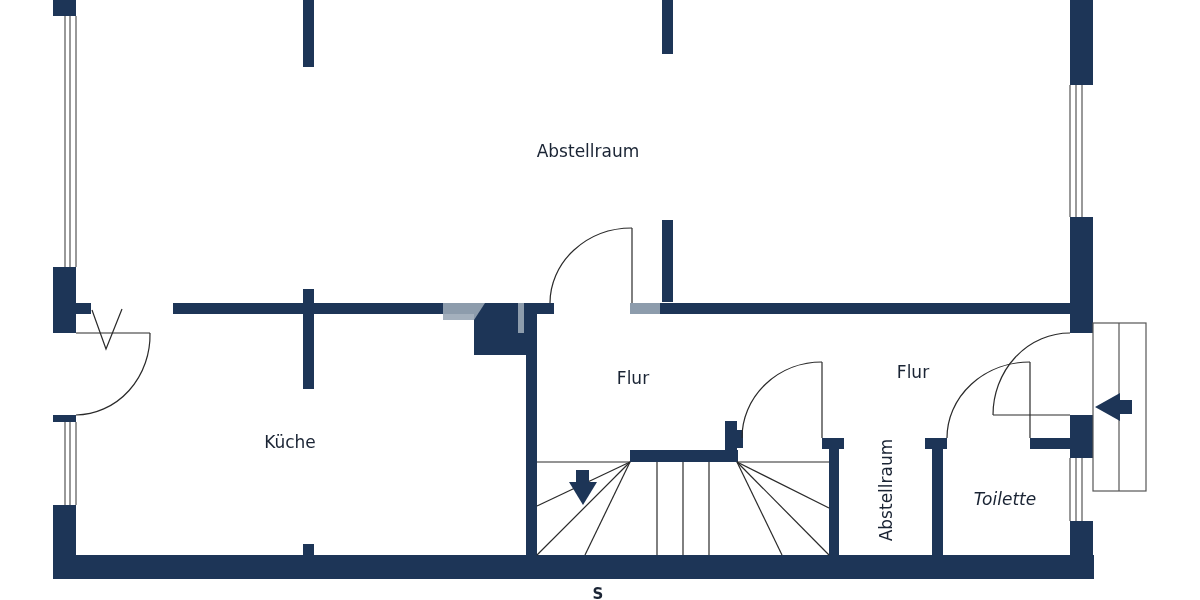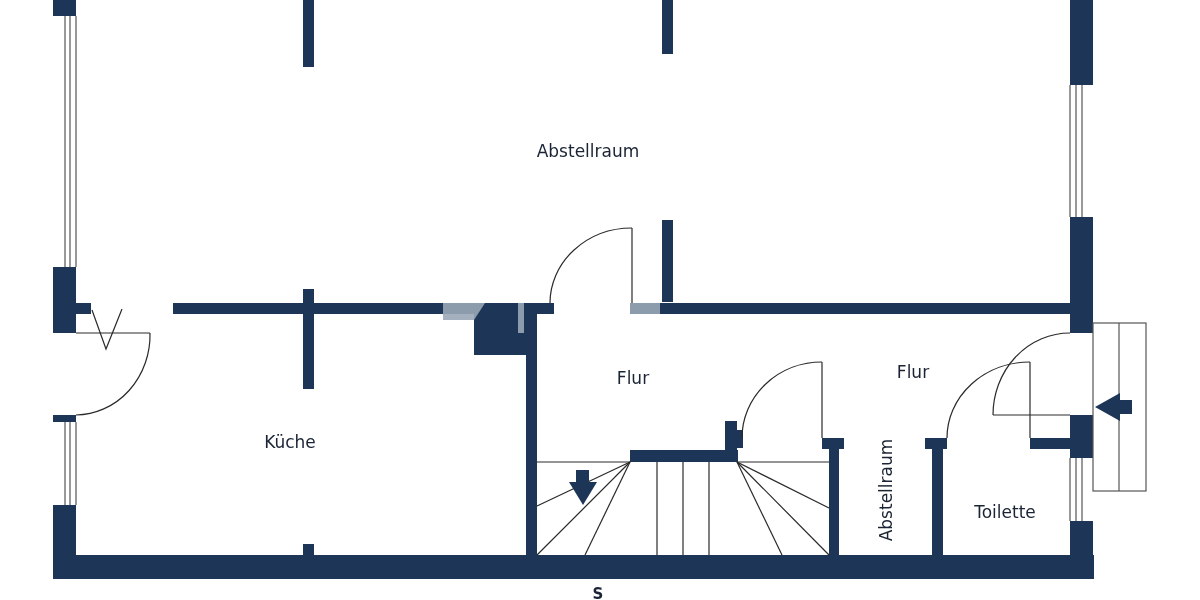--- a/index.html
+++ b/index.html
@@ -124,14 +124,14 @@
     <rect class="wm" x="518" y="303" width="6" height="30"></rect>
     <rect class="wm" x="630" y="303" width="30" height="11"></rect>
   </g>
 </svg>
 
 <div class="label" style="left:588px;top:151px;">Abstellraum</div>
 <div class="label" style="left:290px;top:442px;">Küche</div>
 <div class="label" style="left:633px;top:378px;">Flur</div>
 <div class="label" style="left:913px;top:372px;">Flur</div>
 <div class="label vert" style="left:886px;top:490px;">Abstellraum</div>
-<div class="label" style="left:1005px;top:512px;">Toilette</div>
+<div class="label" style="left:1005px;top:499px;font-style:italic;">Toilette</div>
 <div class="compass" style="left:598px;top:594px;">S</div>
 
 </body></html>

